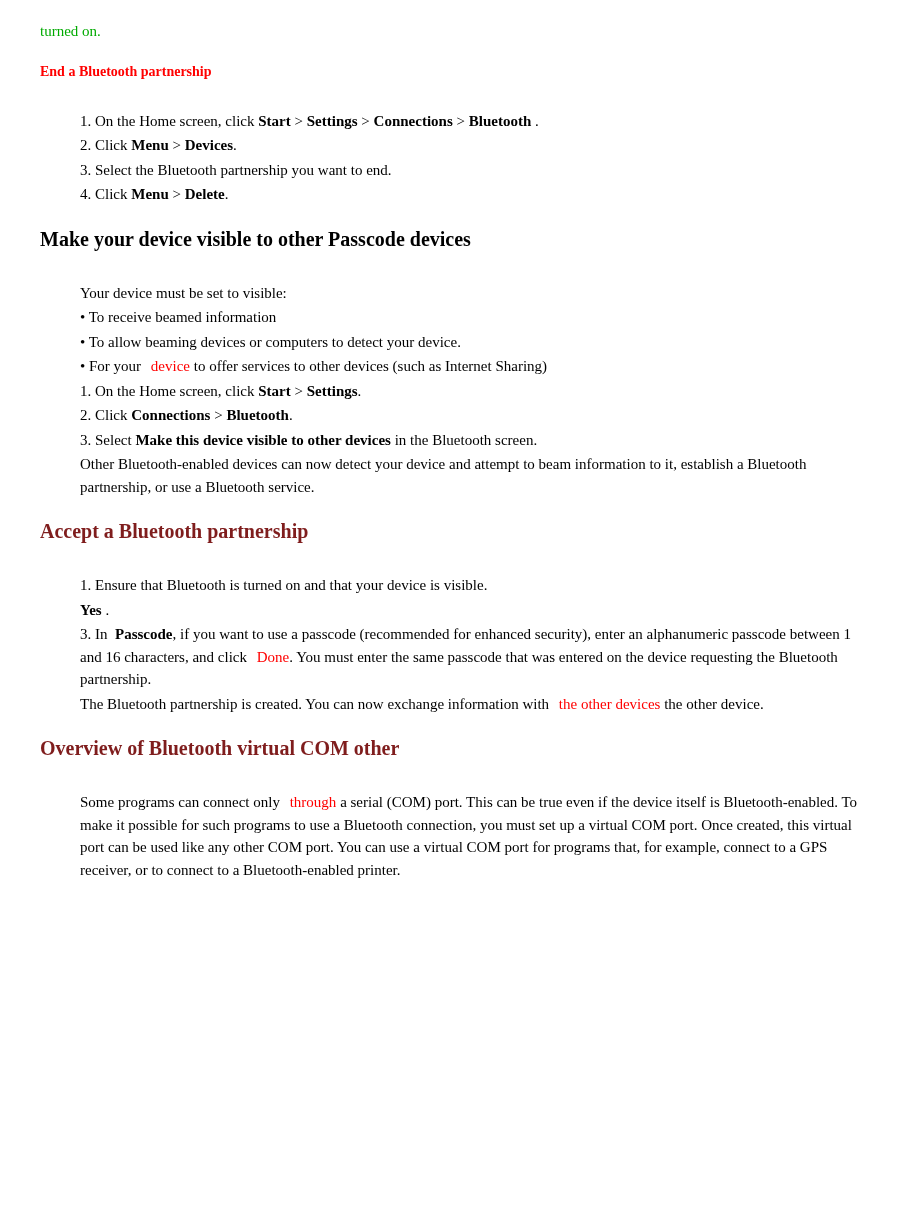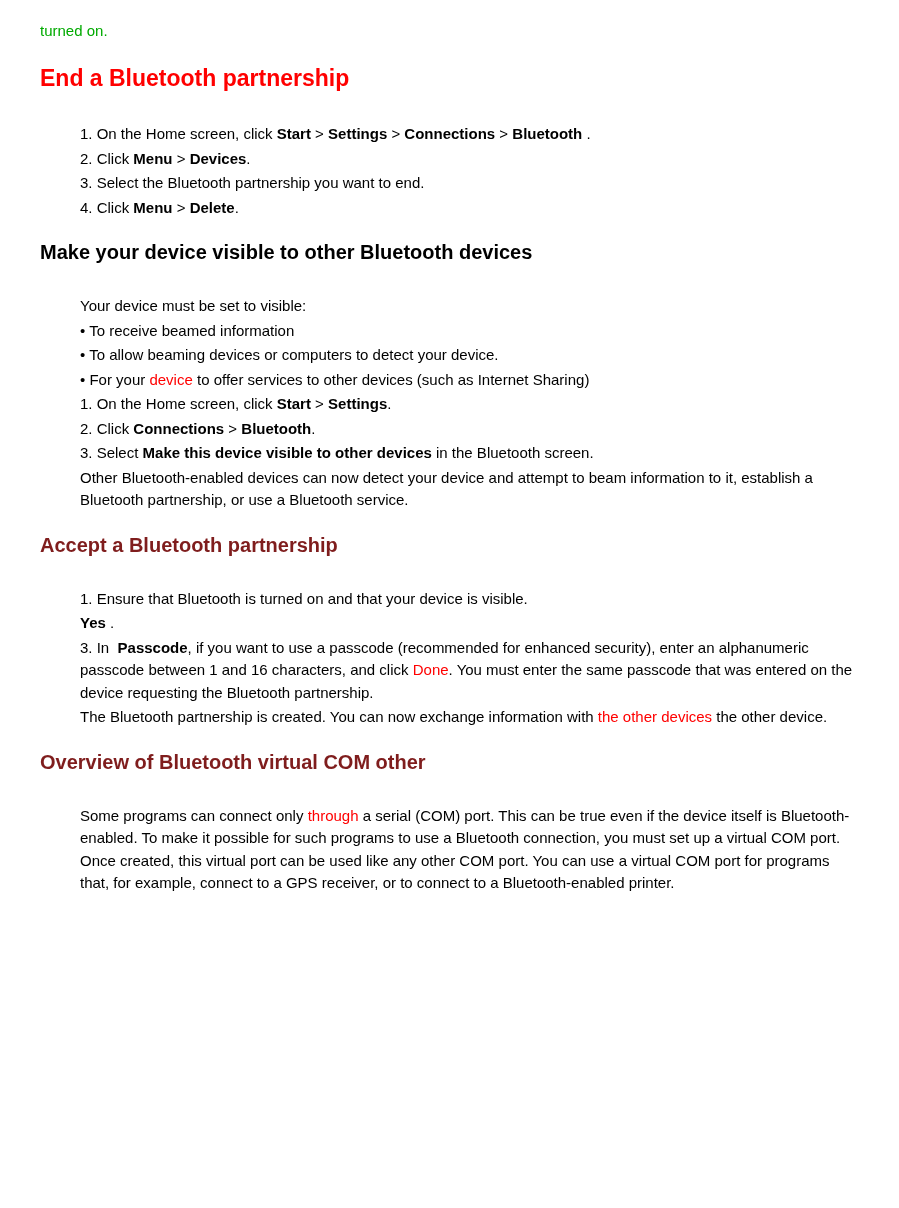--- a/index.html
+++ b/index.html
@@ -1,39 +1,40 @@
 <!DOCTYPE html>
 <html><head>
   <meta charset="utf-8">
   <style>
     * {
       margin: 0;
       padding: 0;
       box-sizing: border-box;
+      font-family: Liberation Serif, serif;
     }
 
     body {
       font-family: Arial, sans-serif;
       font-size: 15px;
       color: #000000;
       background: #ffffff;
       padding: 20px 40px 40px 40px;
       line-height: 1.5;
       max-width: 899px;
     }
 
     .top-line {
       color: #00aa00;
       font-size: 15px;
       margin-bottom: 18px;
     }
 
     .section-heading-red {
       color: #ff0000;
-      font-size: 23px;
+      font-size: 14px;
       font-weight: bold;
       margin-bottom: 18px;
     }
 
     .section-heading-black {
       color: #000000;
       font-size: 20px;
       font-weight: bold;
       margin-bottom: 18px;
     }
@@ -49,20 +50,21 @@
       margin-left: 40px;
       margin-bottom: 18px;
     }
 
     .indented-block p {
       margin-bottom: 2px;
     }
 
     .highlight-red {
       color: #ff0000;
+      margin-left: 6px;
     }
 
     b {
       font-weight: bold;
     }
 
     .section {
       margin-bottom: 10px;
     }
 
@@ -84,21 +86,21 @@
   <div class="spacer"></div>
   <div class="indented-block">
     <p>1. On the Home screen, click <b>Start</b> &gt; <b>Settings</b> &gt; <b>Connections</b> &gt; <b>Bluetooth</b> .</p>
     <p>2. Click <b>Menu</b> &gt; <b>Devices</b>.</p>
     <p>3. Select the Bluetooth partnership you want to end.</p>
     <p>4. Click <b>Menu</b> &gt; <b>Delete</b>.</p>
   </div>
 </div>
 
 <div class="section">
-  <div class="section-heading-black">Make your device visible to other Bluetooth devices</div>
+  <div class="section-heading-black">Make your device visible to other Passcode devices</div>
   <div class="spacer"></div>
   <div class="indented-block">
     <p>Your device must be set to visible:</p>
     <p>• To receive beamed information</p>
     <p>• To allow beaming devices or computers to detect your device.</p>
     <p>• For your <span class="highlight-red">device</span> to offer services to other devices (such as Internet Sharing)</p>
     <p>1. On the Home screen, click <b>Start</b> &gt; <b>Settings</b>.</p>
     <p>2. Click <b>Connections</b> &gt; <b>Bluetooth</b>.</p>
     <p>3. Select <b>Make this device visible to other devices</b> in the Bluetooth screen.</p>
     <p>Other Bluetooth-enabled devices can now detect your device and attempt to beam information to it, establish a Bluetooth partnership, or use a Bluetooth service.</p>

